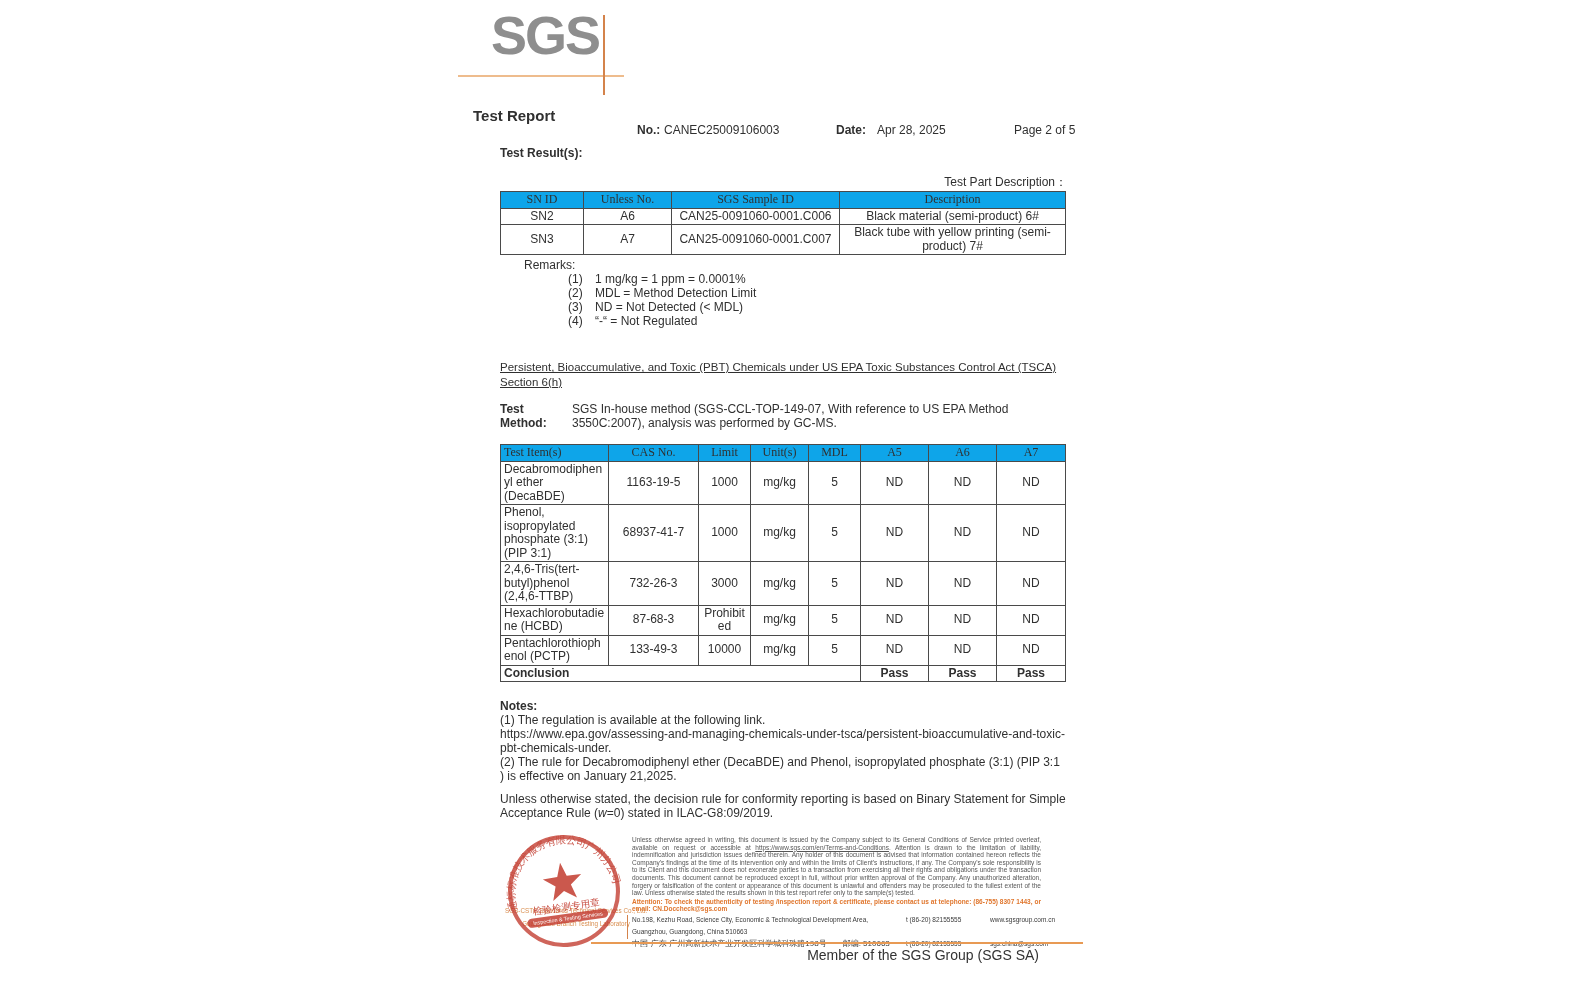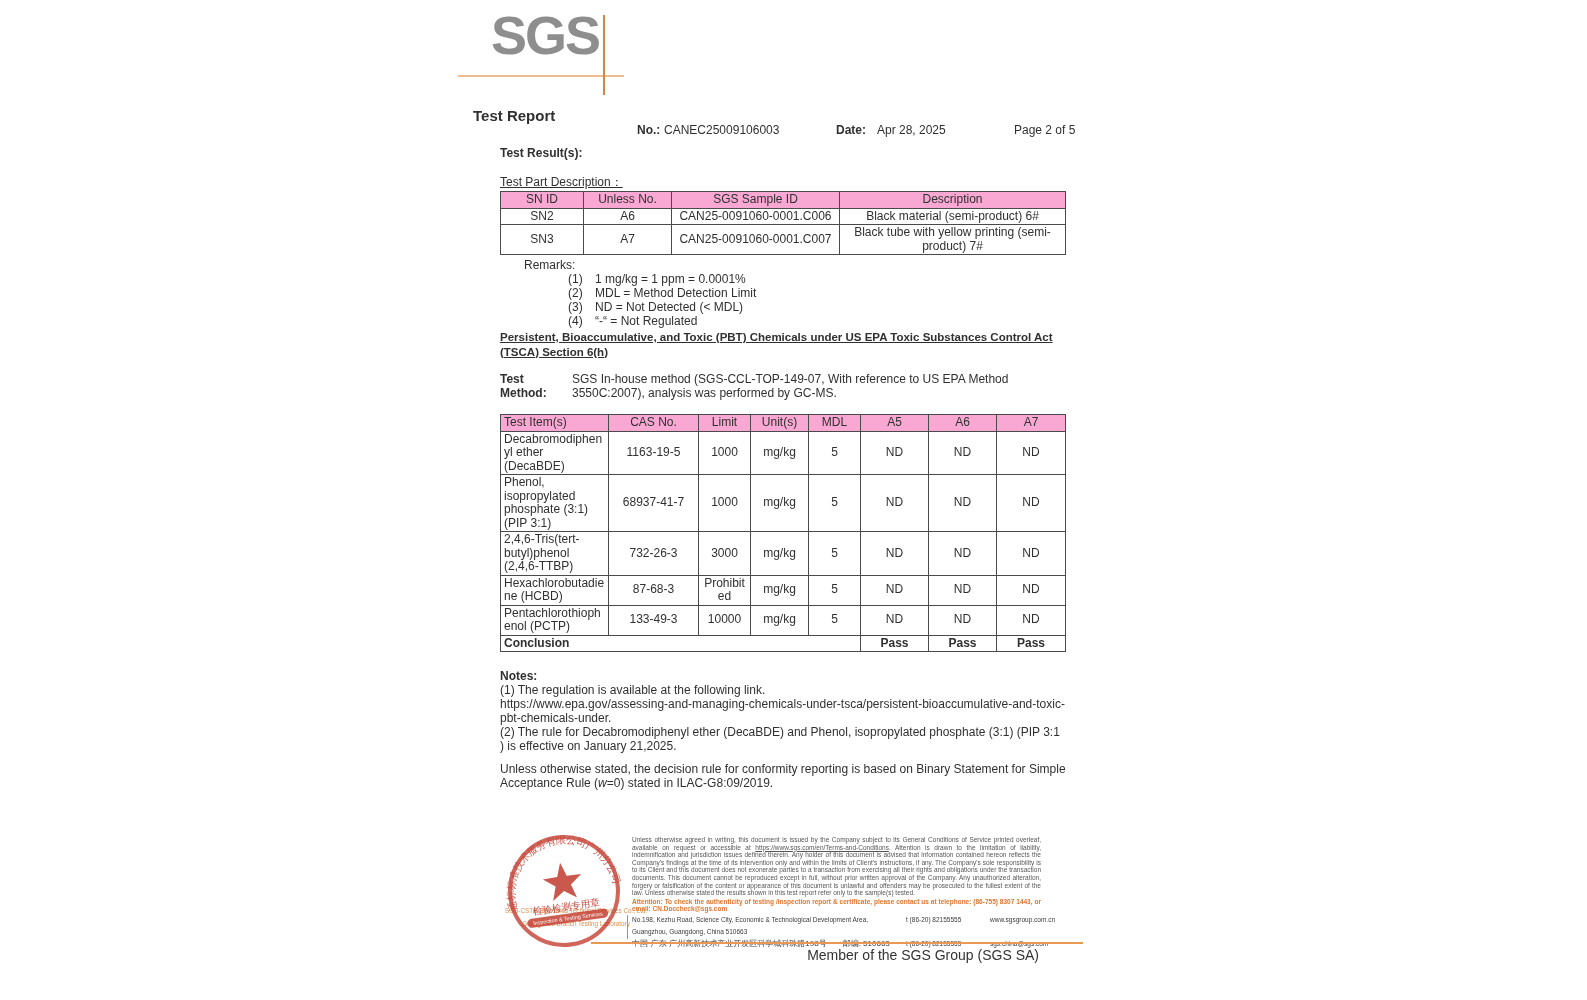--- a/index.html
+++ b/index.html
@@ -14,34 +14,34 @@
   .logo-vline{position:absolute;left:145px;top:3px;width:2px;height:80px;background:#d4834b;}
 
   
   .hdr{position:absolute;font-size:12px;top:123px;white-space:nowrap;}
   .hdr-title{position:absolute;left:473px;top:107px;font-size:15px;font-weight:bold;white-space:nowrap;}
   .b{font-weight:bold;}
 
   
   .content{position:absolute;left:500px;top:146px;width:567px;font-size:12px;line-height:14px;}
   .sec-heading{font-weight:bold;margin:0 0 15px 0;}
-  .tpd-heading{text-decoration:underline;margin:0 0 2px 0;}
+  .tpd-heading{margin:0 0 2px 8px;text-align:right;}
 
   table{border-collapse:collapse;width:565px;table-layout:fixed;}
   th,td{border:1px solid #4a4a4a;padding:1px 3px;text-align:center;vertical-align:middle;
         font-size:12px;line-height:13.5px;font-weight:normal;overflow-wrap:break-word;word-break:break-word;}
-  th{background:#f9a8d4;}
+  th{background:#0ea5e9;font-family:Liberation Serif, serif;}
   .cell-left{text-align:left;}
   .bold{font-weight:bold;}
 
   .remarks{margin-top:3px;margin-left:24px;}
   .remark-item{display:flex;padding-left:44px;}
   .rnum{width:27px;flex:none;}
 
-  .pbt-heading{margin-top:2px;font-size:11.5px;font-weight:bold;text-decoration:underline;line-height:14.5px;}
+  .pbt-heading{margin-top:32px;font-size:11.5px;font-weight:normal;text-decoration:underline;line-height:14.5px;}
 
   .test-method{margin-top:13px;display:flex;}
   .tm-label{font-weight:bold;width:72px;flex:none;}
   .tm-text{width:445px;}
 
   .results-table{margin-top:14px;}
   .notes{margin-top:17px;}
   .notes-heading{font-weight:bold;}
   .decision{margin-top:9px;}
 

